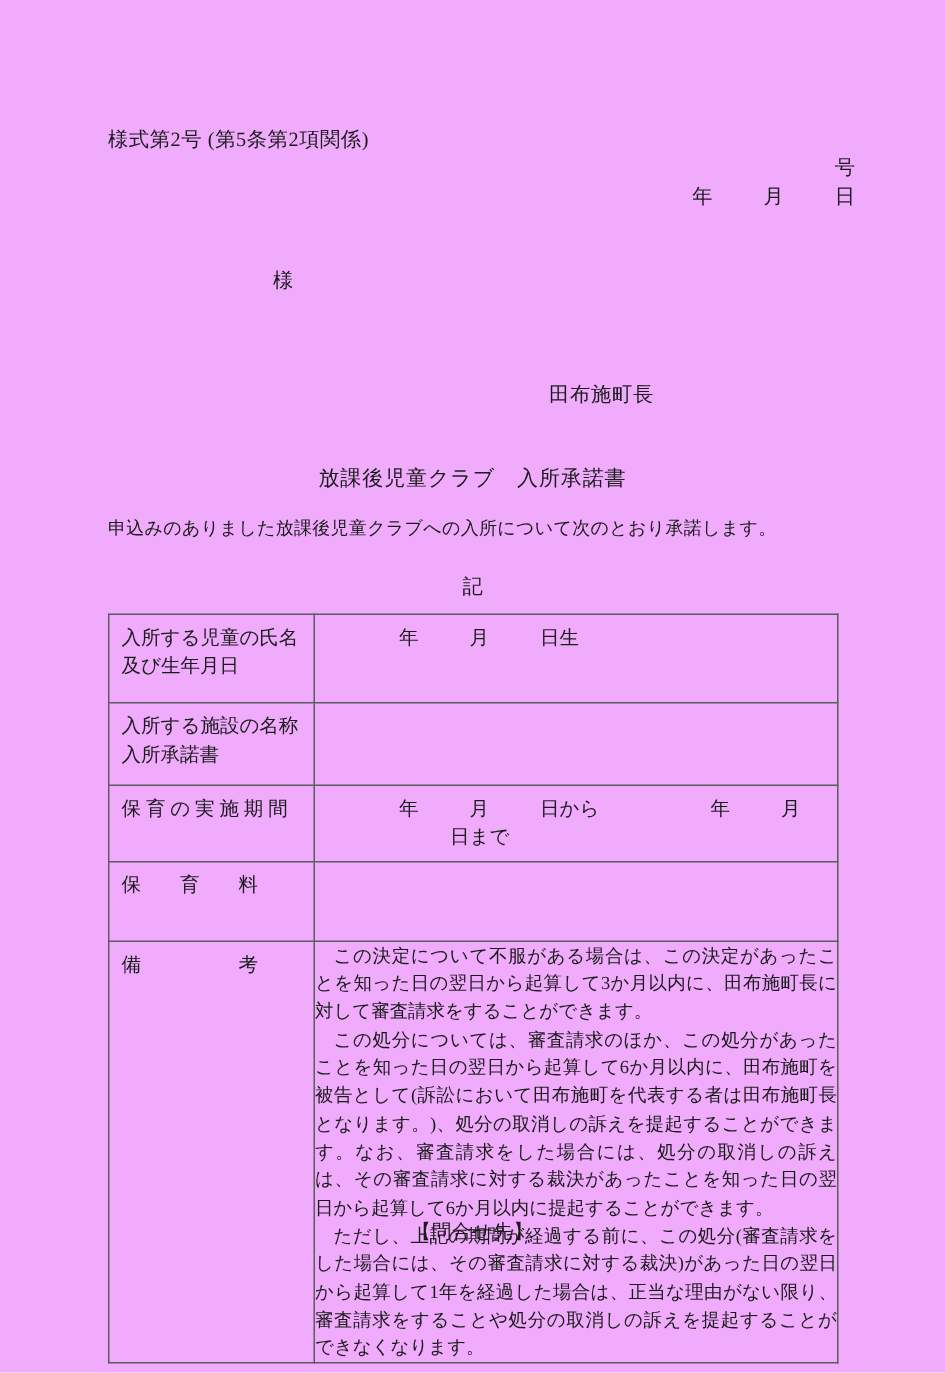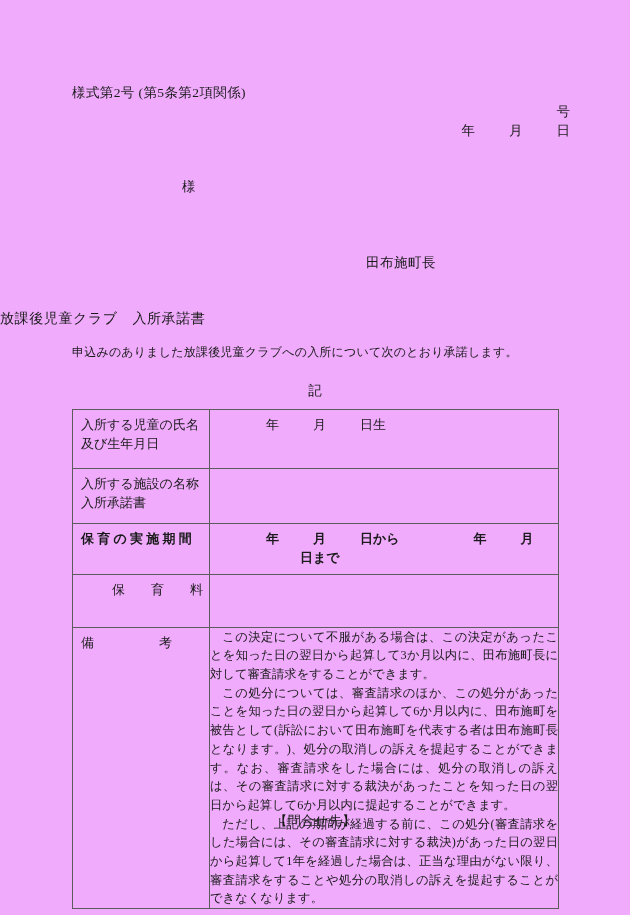--- a/index.html
+++ b/index.html
@@ -59,20 +59,21 @@
     top: 254px;
     font-size: 13.5px;
     letter-spacing: 0.5px;
   }
 
   .doc-title {
     position: absolute;
     left: 0;
     right: 0;
     top: 310px;
+    text-align: center;
     font-size: 14px;
     letter-spacing: 0.6px;
   }
   .lead {
     position: absolute;
     left: 72px;
     top: 344px;
     font-size: 12px;
     letter-spacing: 0.2px;
     white-space: nowrap;
@@ -109,24 +110,24 @@
   }
   .tbl td.value {
     padding: 6px 8px;
     line-height: 1.45;
   }
   .lbl-2line { line-height: 1.45; }
   .row-name td { height: 46px; }
   .row-name .value { padding-top: 24px; }
   .row-grade td { height: 26px; }
   .row-facility td { height: 42px; margin-top: 32px; }
-  .row-period td { height: 28px; font-weight: bold; }
+  .row-period td { height: 28px; }
   .row-period .value { padding-top: 7px; }
   .row-fee td { height: 40px; }
-  .row-fee .label { padding-top: 13px; text-align: right; }
+  .row-fee .label { padding-top: 13px; }
   .row-note .label { padding-top: 8px; }
   .row-note td { height: 232px; }
 
   .dateline {
     padding-left: 48px;
     letter-spacing: 0;
   }
   .dateline .g { display: inline-block; width: 34px; }
   .dateline .g2 { display: inline-block; width: 74px; }
 

